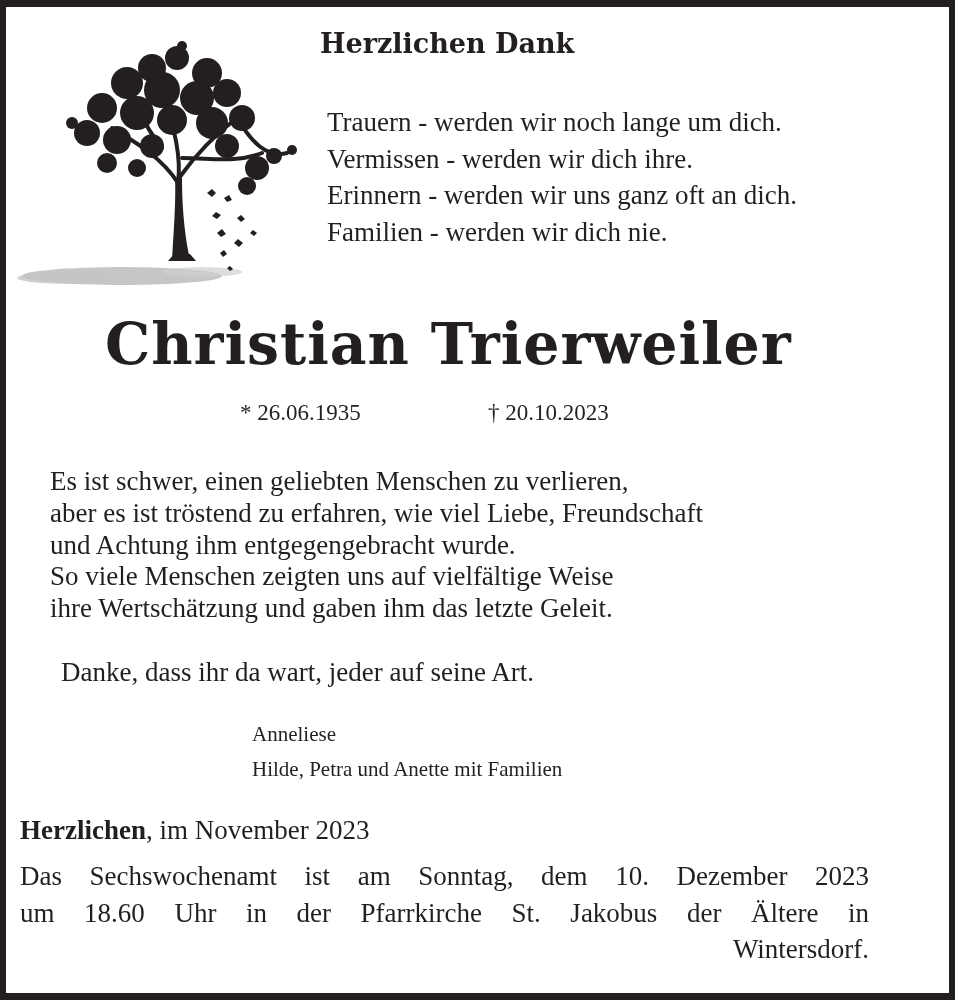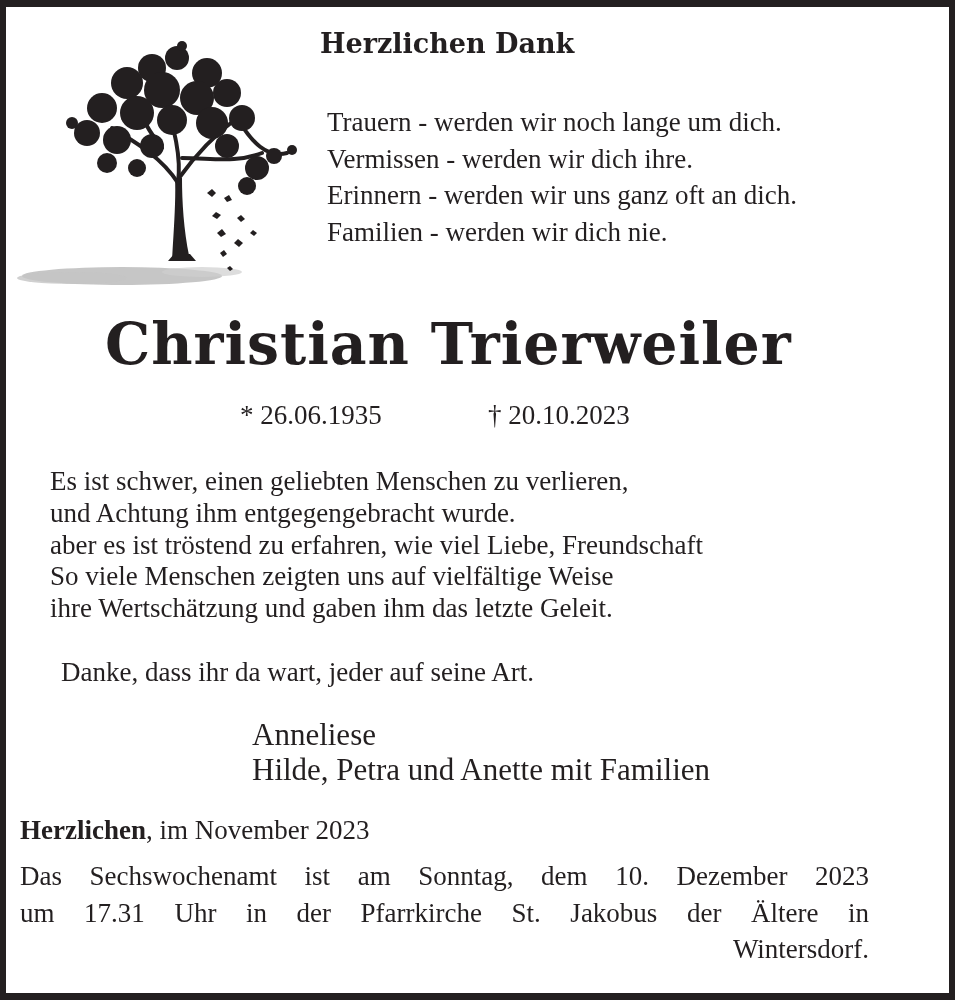--- a/index.html
+++ b/index.html
@@ -9,28 +9,28 @@
            border-top:7px solid #231f20; border-left:6px solid #231f20;
            border-right:6px solid #231f20; border-bottom:7px solid #231f20; background:#fff; }
   .tree { position:absolute; left:12px; top:28px; width:290px; height:266px; }
   .heading { position:absolute; left:320px; top:28px; font-size:27px; font-weight:bold;
              font-family:"DejaVu Serif",serif; letter-spacing:0px; }
   .poem { position:absolute; left:327px; top:104px; font-size:23.5px; line-height:36.5px;
           font-family:Liberation Serif, serif; }
   .poem div { white-space:nowrap; font-size:27px; }
   .name { position:absolute; left:105px; top:310px; font-size:58px; font-weight:bold;
           font-family:"DejaVu Serif",serif; letter-spacing:1px; white-space:nowrap; transform:scaleX(0.98); transform-origin:left; }
-  .dates { position:absolute; top:400px; font-size:27px; font-family:"Liberation Serif",serif; white-space:nowrap; }
+  .dates { position:absolute; top:400px; font-size:23px; font-family:"Liberation Serif",serif; white-space:nowrap; }
   .born { left:240px; }
   .died { left:488px; }
   .body { position:absolute; left:50px; top:466px; font-size:27px; line-height:31.8px;
           font-family:"Liberation Serif",serif; }
   .body div { white-space:nowrap; }
   .thanks { position:absolute; left:61px; top:657px; font-size:27px; font-family:"Liberation Serif",serif; white-space:nowrap; }
-  .signers { position:absolute; left:252px; top:717px; font-size:31px; line-height:35px; font-family:"Liberation Serif",serif; }
+  .signers { position:absolute; left:252px; top:717px; font-size:21px; line-height:35px; font-family:"Liberation Serif",serif; }
   .signers div { white-space:nowrap; }
   .place { position:absolute; left:20px; top:815px; font-size:27px; font-family:"Liberation Serif",serif; white-space:nowrap; }
   .place b { font-weight:bold; }
   .notice { position:absolute; left:20px; top:858px; width:849px; font-size:27px; line-height:36.5px;
             font-family:"Liberation Serif",serif; text-align:justify; }
   .notice .ln { display:block; text-align:justify; text-align-last:justify; white-space:nowrap; word-spacing:6px; }
   .notice .last { display:block; text-align:right; }
 </style>
 </head>
 <body>
@@ -104,32 +104,32 @@
   <div>Familien - werden wir dich nie.</div>
 </div>
 
 <div class="name">Christian Trierweiler</div>
 
 <div class="dates born">* 26.06.1935</div>
 <div class="dates died">† 20.10.2023</div>
 
 <div class="body">
   <div>Es ist schwer, einen geliebten Menschen zu verlieren,</div>
+  <div>aber es ist tröstend zu erfahren, wie viel Liebe, Freundschaft</div>
   <div>und Achtung ihm entgegengebracht wurde.</div>
-  <div>aber es ist tröstend zu erfahren, wie viel Liebe, Freundschaft</div>
   <div>So viele Menschen zeigten uns auf vielfältige Weise</div>
   <div>ihre Wertschätzung und gaben ihm das letzte Geleit.</div>
 </div>
 
 <div class="thanks">Danke, dass ihr da wart, jeder auf seine Art.</div>
 
 <div class="signers">
   <div>Anneliese</div>
   <div>Hilde, Petra und Anette mit Familien</div>
 </div>
 
 <div class="place"><b>Herzlichen</b><span>, im November 2023</span></div>
 
 <div class="notice">
   <span class="ln">Das Sechswochenamt ist am Sonntag, dem 10. Dezember 2023</span>
-  <span class="ln">um 17.31 Uhr in der Pfarrkirche St. Jakobus der Ältere in</span>
+  <span class="ln">um 18.60 Uhr in der Pfarrkirche St. Jakobus der Ältere in</span>
   <span class="last">Wintersdorf.</span>
 </div>
 
 </body></html>

